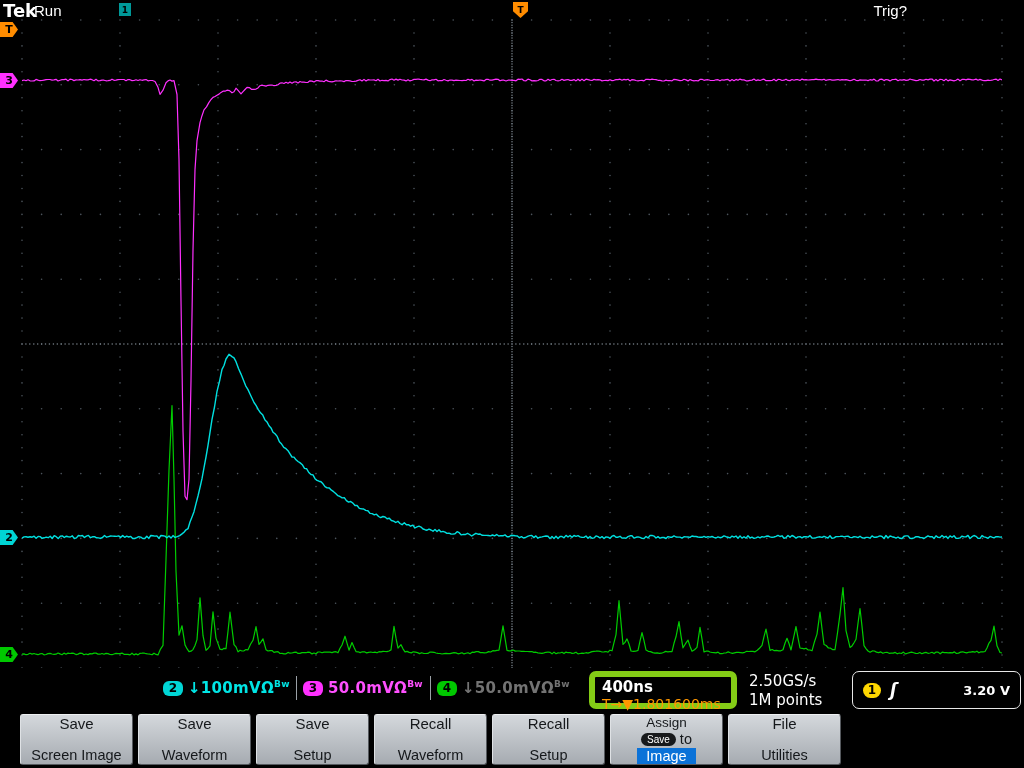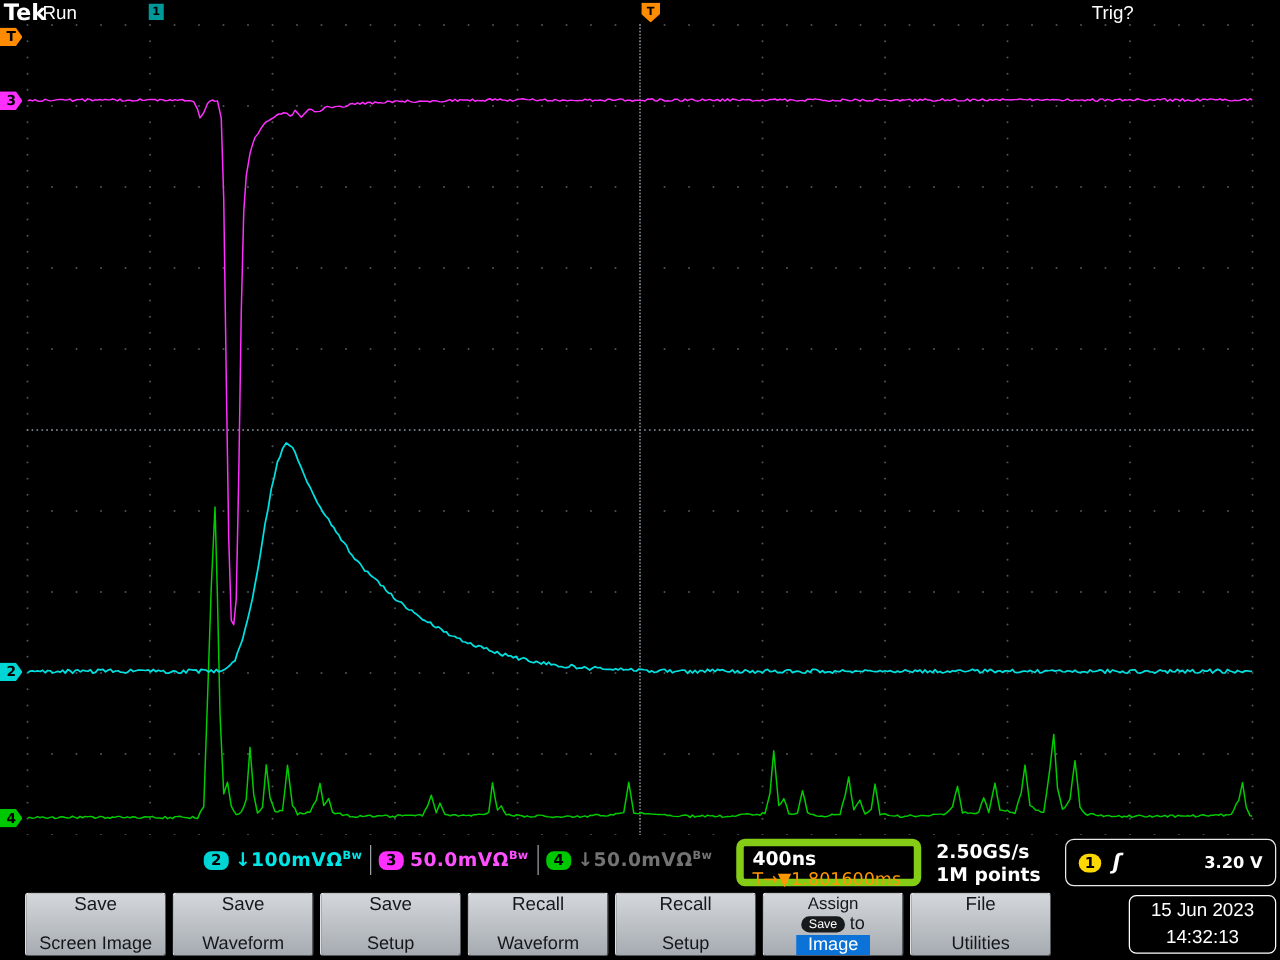--- a/index.html
+++ b/index.html
@@ -27,21 +27,21 @@
   .ch-ro{position:absolute;top:11px;display:flex;align-items:center;gap:5px;height:18px}
   .badge{display:inline-flex;align-items:center;justify-content:center;width:20px;height:15px;
     border-radius:6px;color:#000;font-weight:bold;font-size:12px;flex:0 0 auto}
   .ro-text{font-weight:bold;font-size:15px;letter-spacing:.3px;white-space:nowrap}
   .ro-text sup{font-size:9px;font-weight:bold}
   .sep{position:absolute;top:8px;width:1px;height:24px;background:#9aa0a6}
   #tb-box{position:absolute;left:589px;top:3px;width:148px;height:38px;border:6px solid #84cc16;
     border-radius:7px;padding:1px 7px;color:#fff;line-height:1.2}
   .tb1{font-size:15px;font-weight:bold}
   .tb2{font-size:14px;font-weight:normal;color:#ff9800;white-space:nowrap}
-  #sample-box{position:absolute;left:749px;top:4px;color:#fff;font-size:15px;font-weight:bold;line-height:1.25}
+  #sample-box{position:absolute;left:749px;top:4px;color:#fff;font-size:15px;font-weight:normal;line-height:1.25}
   #trig-box{position:absolute;left:852px;top:3px;width:169px;height:38px;border:1px solid #e8e8e8;
     border-radius:7px;display:flex;align-items:center;gap:9px;padding:0 10px;color:#fff}
   #trig-slope{font-size:17px;font-weight:bold;font-style:italic}
   #trig-level{margin-left:auto;font-size:13px;font-weight:bold}
 
   
   #menubar{position:absolute;top:712px;left:0;width:1024px;height:56px;background:#000;z-index:5}
   .mbtn{position:absolute;top:2px;width:113px;height:51px;cursor:pointer;
     background:linear-gradient(#d4d8dc,#a6abb1);border:1px solid #55595e;border-top-color:#eef0f2;
     border-left-color:#dfe2e5;border-radius:3px;color:#15181b;font-size:15px;text-align:center;
@@ -146,19 +146,15 @@
     </div>
     <div class="mbtn" id="btn-assign" style="left:610px">
       <div class="l1">Assign</div>
       <div class="l2"><span class="save-pill">Save</span> <span>to</span></div>
       <div class="l3"><span class="img-hl">Image</span></div>
     </div>
     <div class="mbtn" style="left:728px">
       <div class="l1">File</div>
       <div class="l2">Utilities</div>
     </div>
-    <div id="clock">
-      <div>15 Jun 2023</div>
-      <div>14:32:13</div>
-    </div>
   </div>
 
 </div>
 
 </body></html>

